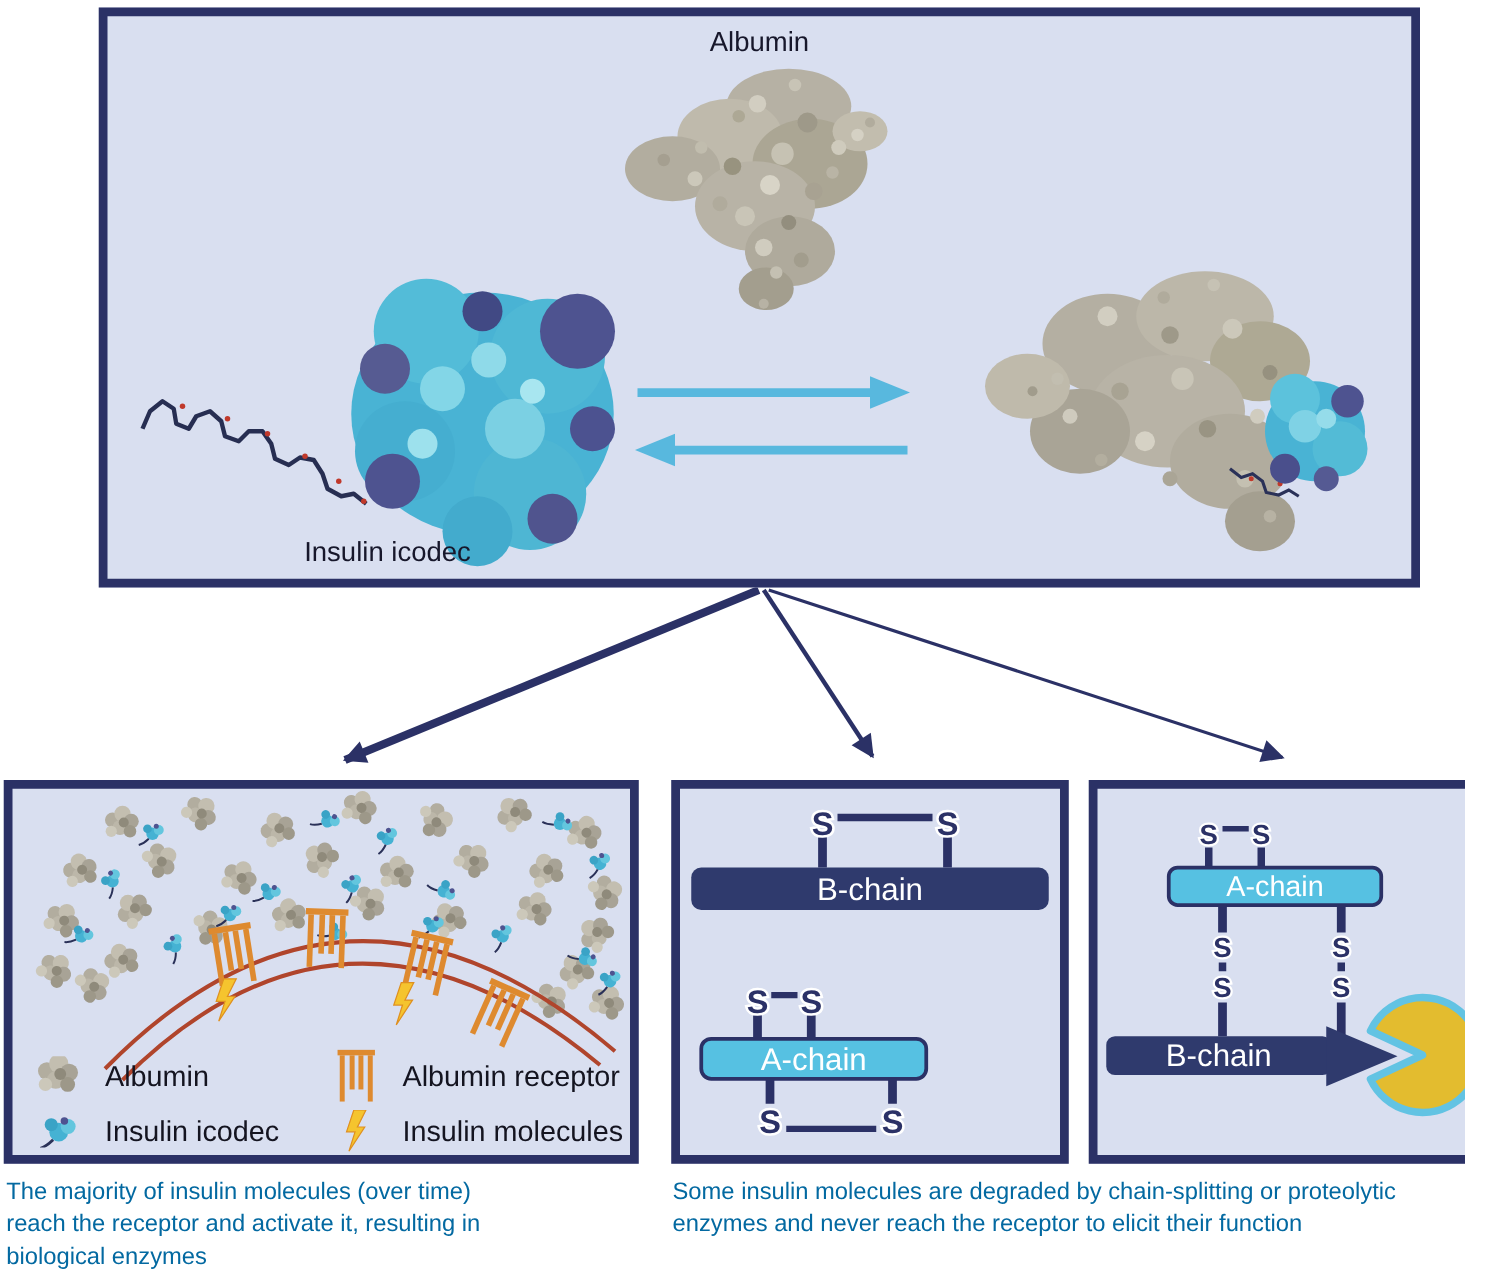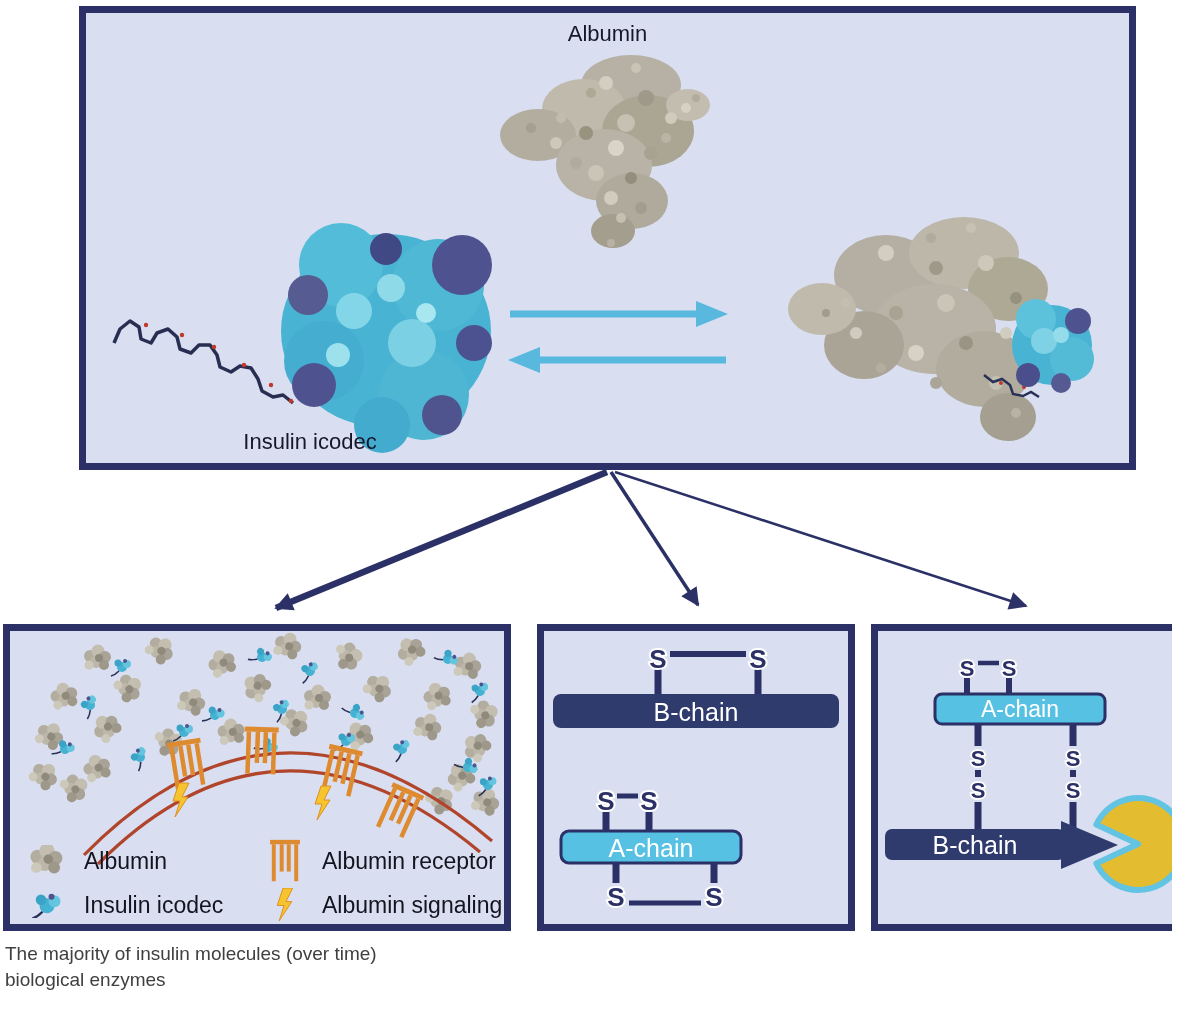--- a/index.html
+++ b/index.html
@@ -26,21 +26,21 @@
   .p-art{position:absolute;left:0;top:0;width:100%;height:100%;}
 
   
   .legend{position:absolute;left:14px;top:208px;display:grid;
           grid-template-columns:238px auto;grid-template-rows:44px 44px;
           grid-auto-flow:column;}
   .legend-item{display:flex;align-items:center;gap:14px;font-size:23px;color:#141420;}
   .icon-box{width:46px;display:flex;justify-content:center;align-items:center;}
 
   
-  .caption{position:absolute;font-size:19px;line-height:26px;color:#404040;}
+  .caption{position:absolute;font-size:19px;line-height:26px;color:#0369a1;}
   .cap-left{left:5px;top:941px;width:470px;}
   .cap-right{left:538px;top:941px;width:650px;}
 
   svg text{font-family:"Liberation Sans",sans-serif;}
   .s-txt{font-size:26px;font-weight:bold;fill:#2b3166;stroke:#ffffff;stroke-width:4px;
          paint-order:stroke;text-anchor:middle;dominant-baseline:central;}
   .s-sm{font-size:22px;stroke-width:3.5px;}
   .bar-txt{font-size:25px;fill:#ffffff;text-anchor:middle;dominant-baseline:central;}
   .bar-sm{font-size:23px;}
   .nl{stroke:#2b3166;}
@@ -309,21 +309,21 @@
             </svg>
         </span>
         <span>Albumin receptor</span>
       </div>
       <div class="legend-item">
         <span class="icon-box">
           <svg width="22" height="34" viewBox="0 0 20 35">
               <use href="#bolt"></use>
             </svg>
         </span>
-        <span>Albumin signaling</span>
+        <span>Insulin molecules</span>
       </div>
     </div>
   </section>
 
   <section class="panel p-mid">
     <svg class="p-art" viewBox="0 0 304 293">
       <line class="nl" x1="126" y1="23" x2="202" y2="23" stroke-width="6"></line>
       <line class="nl" x1="114" y1="38" x2="114" y2="63" stroke-width="7"></line>
       <line class="nl" x1="214" y1="38" x2="214" y2="63" stroke-width="7"></line>
       <text class="s-txt" x="114" y="28">S</text>
@@ -380,18 +380,21 @@
       <g>
         <rect x="7" y="197" width="180" height="31" rx="7" fill="#2f3a6d"></rect>
         <polygon points="183,189 240,213 183,237" fill="#2f3a6d"></polygon>
         <text class="bar-txt" x="97" y="213">B-chain</text>
       </g>
     </svg>
   </section>
 
   <div class="caption cap-left">
     <div class="cap-line">The majority of insulin molecules (over time)</div>
+    <div class="cap-line">reach the receptor and activate it, resulting in</div>
     <div class="cap-line">biological enzymes</div>
   </div>
   <div class="caption cap-right">
+    <div class="cap-line">Some insulin molecules are degraded by chain-splitting or proteolytic</div>
+    <div class="cap-line">enzymes and never reach the receptor to elicit their function</div>
   </div>
 
 </div>
 
 </body></html>

